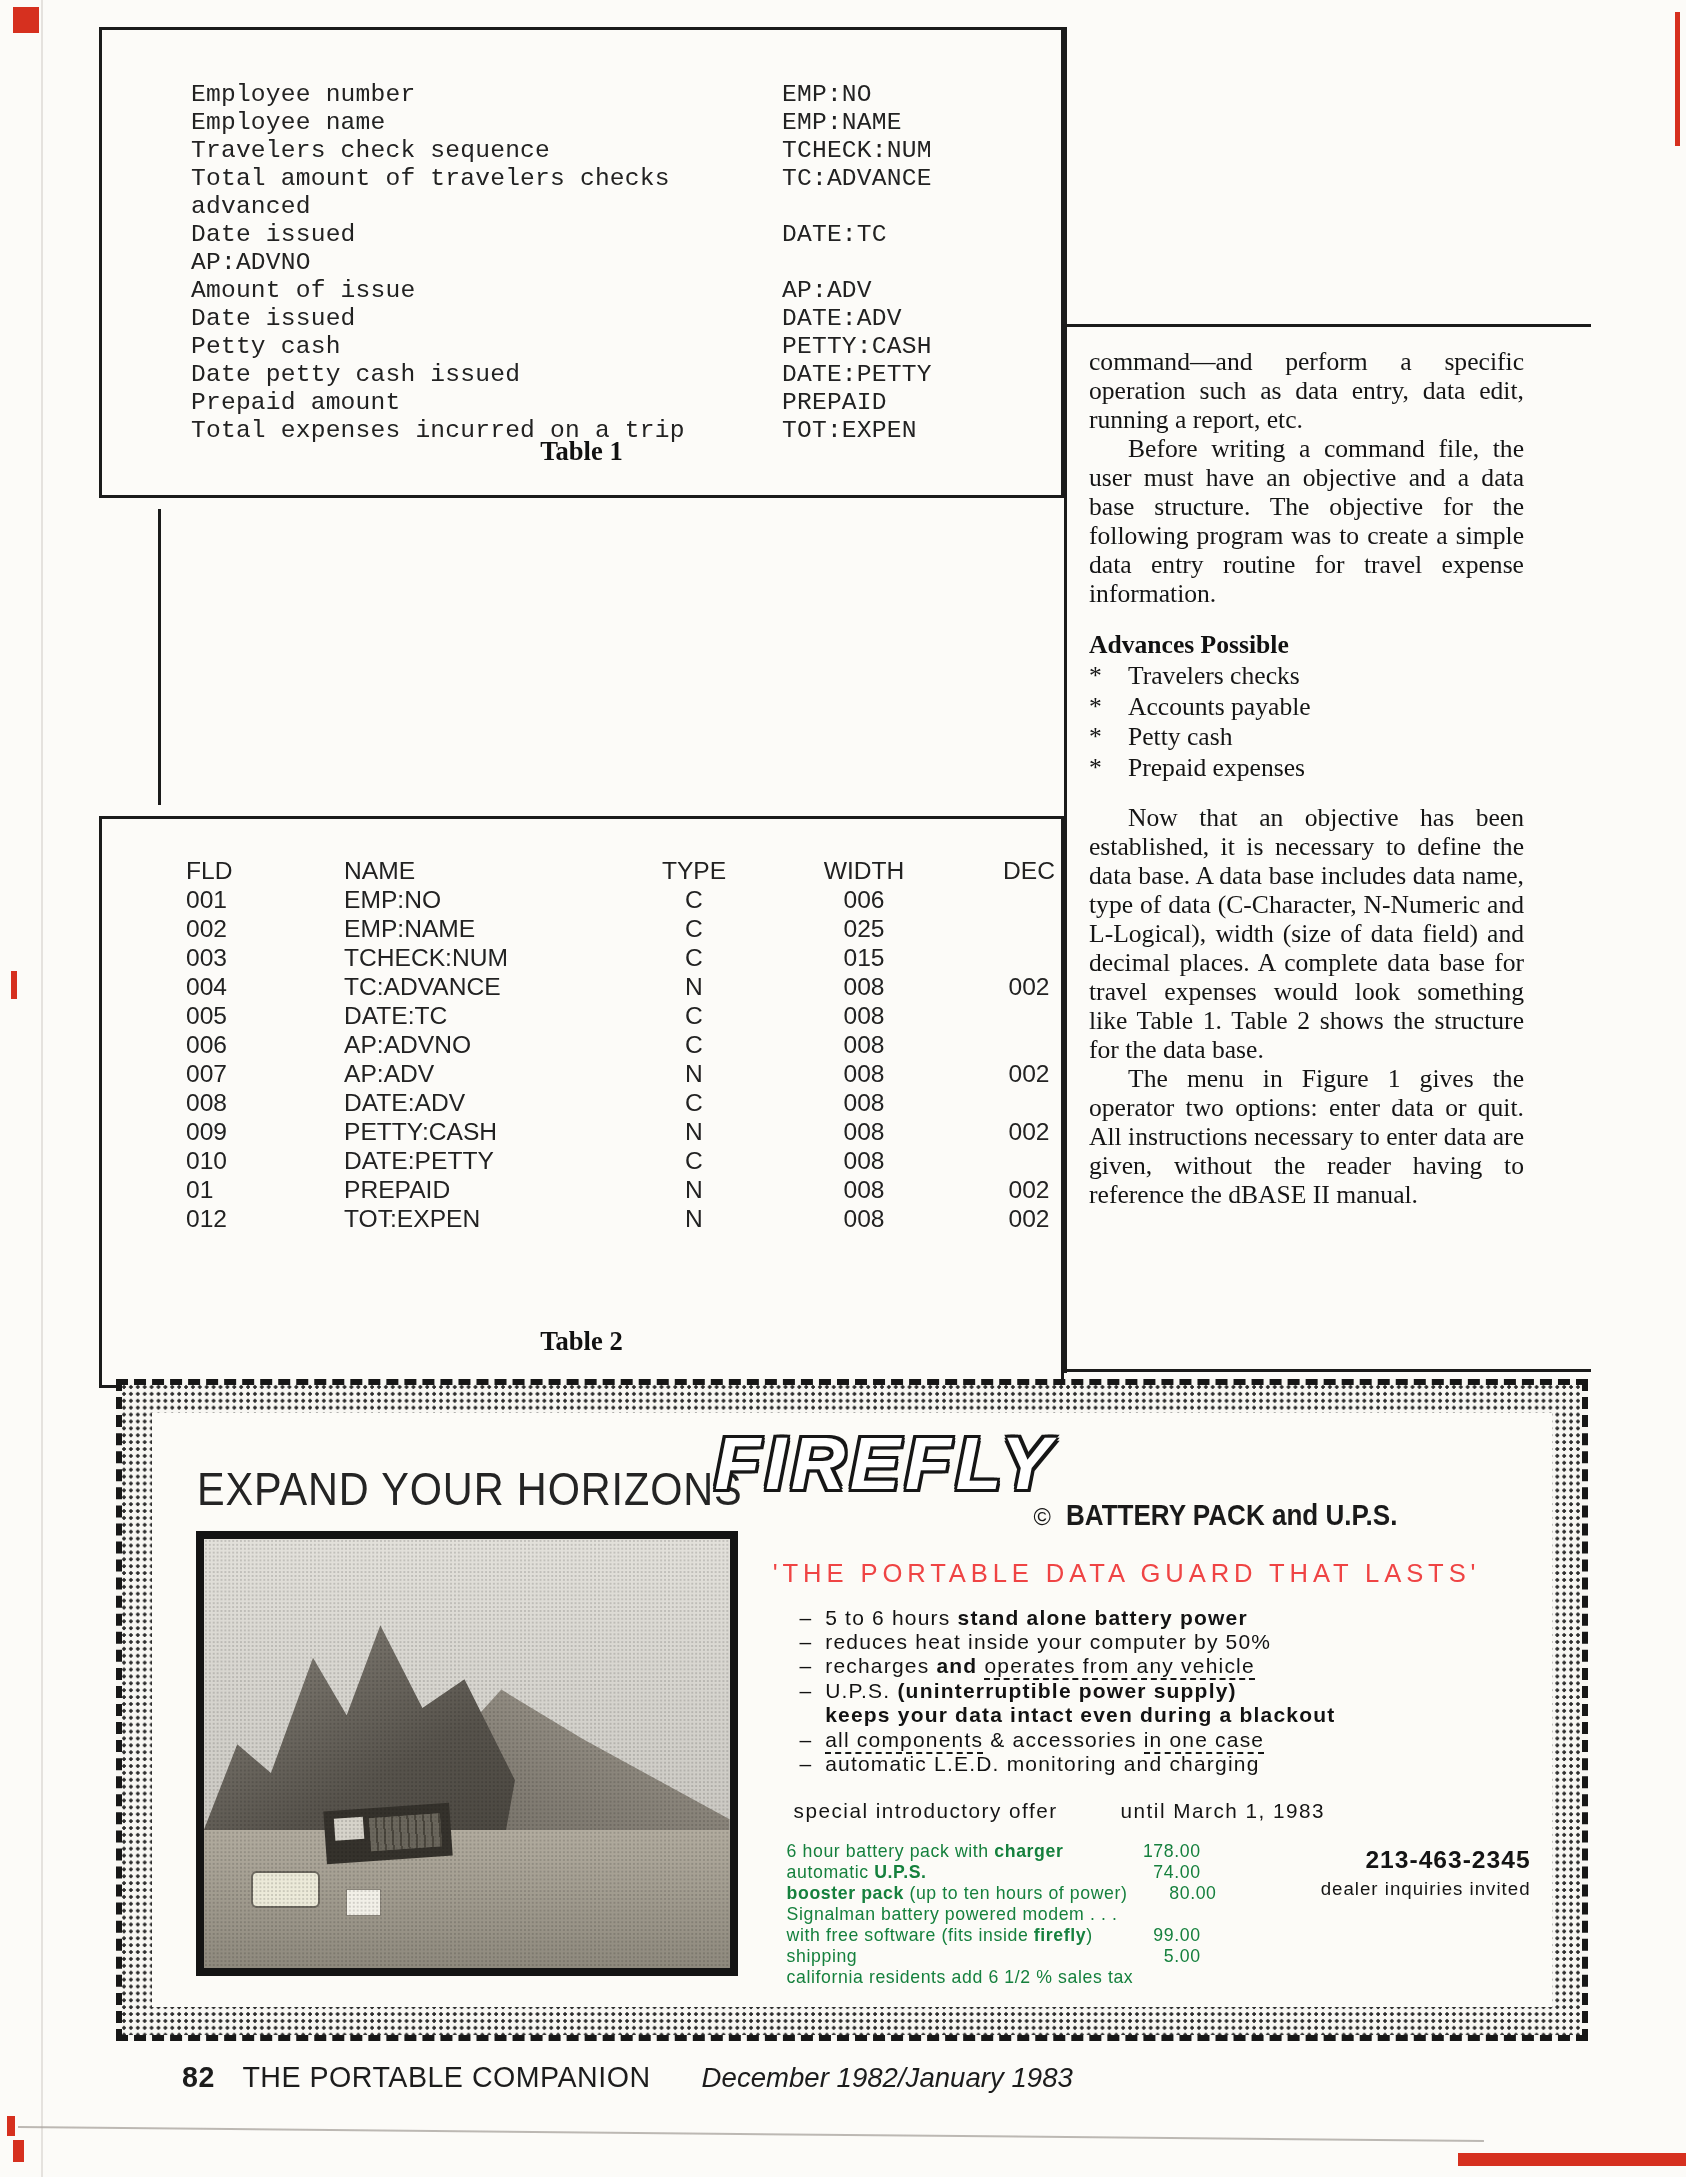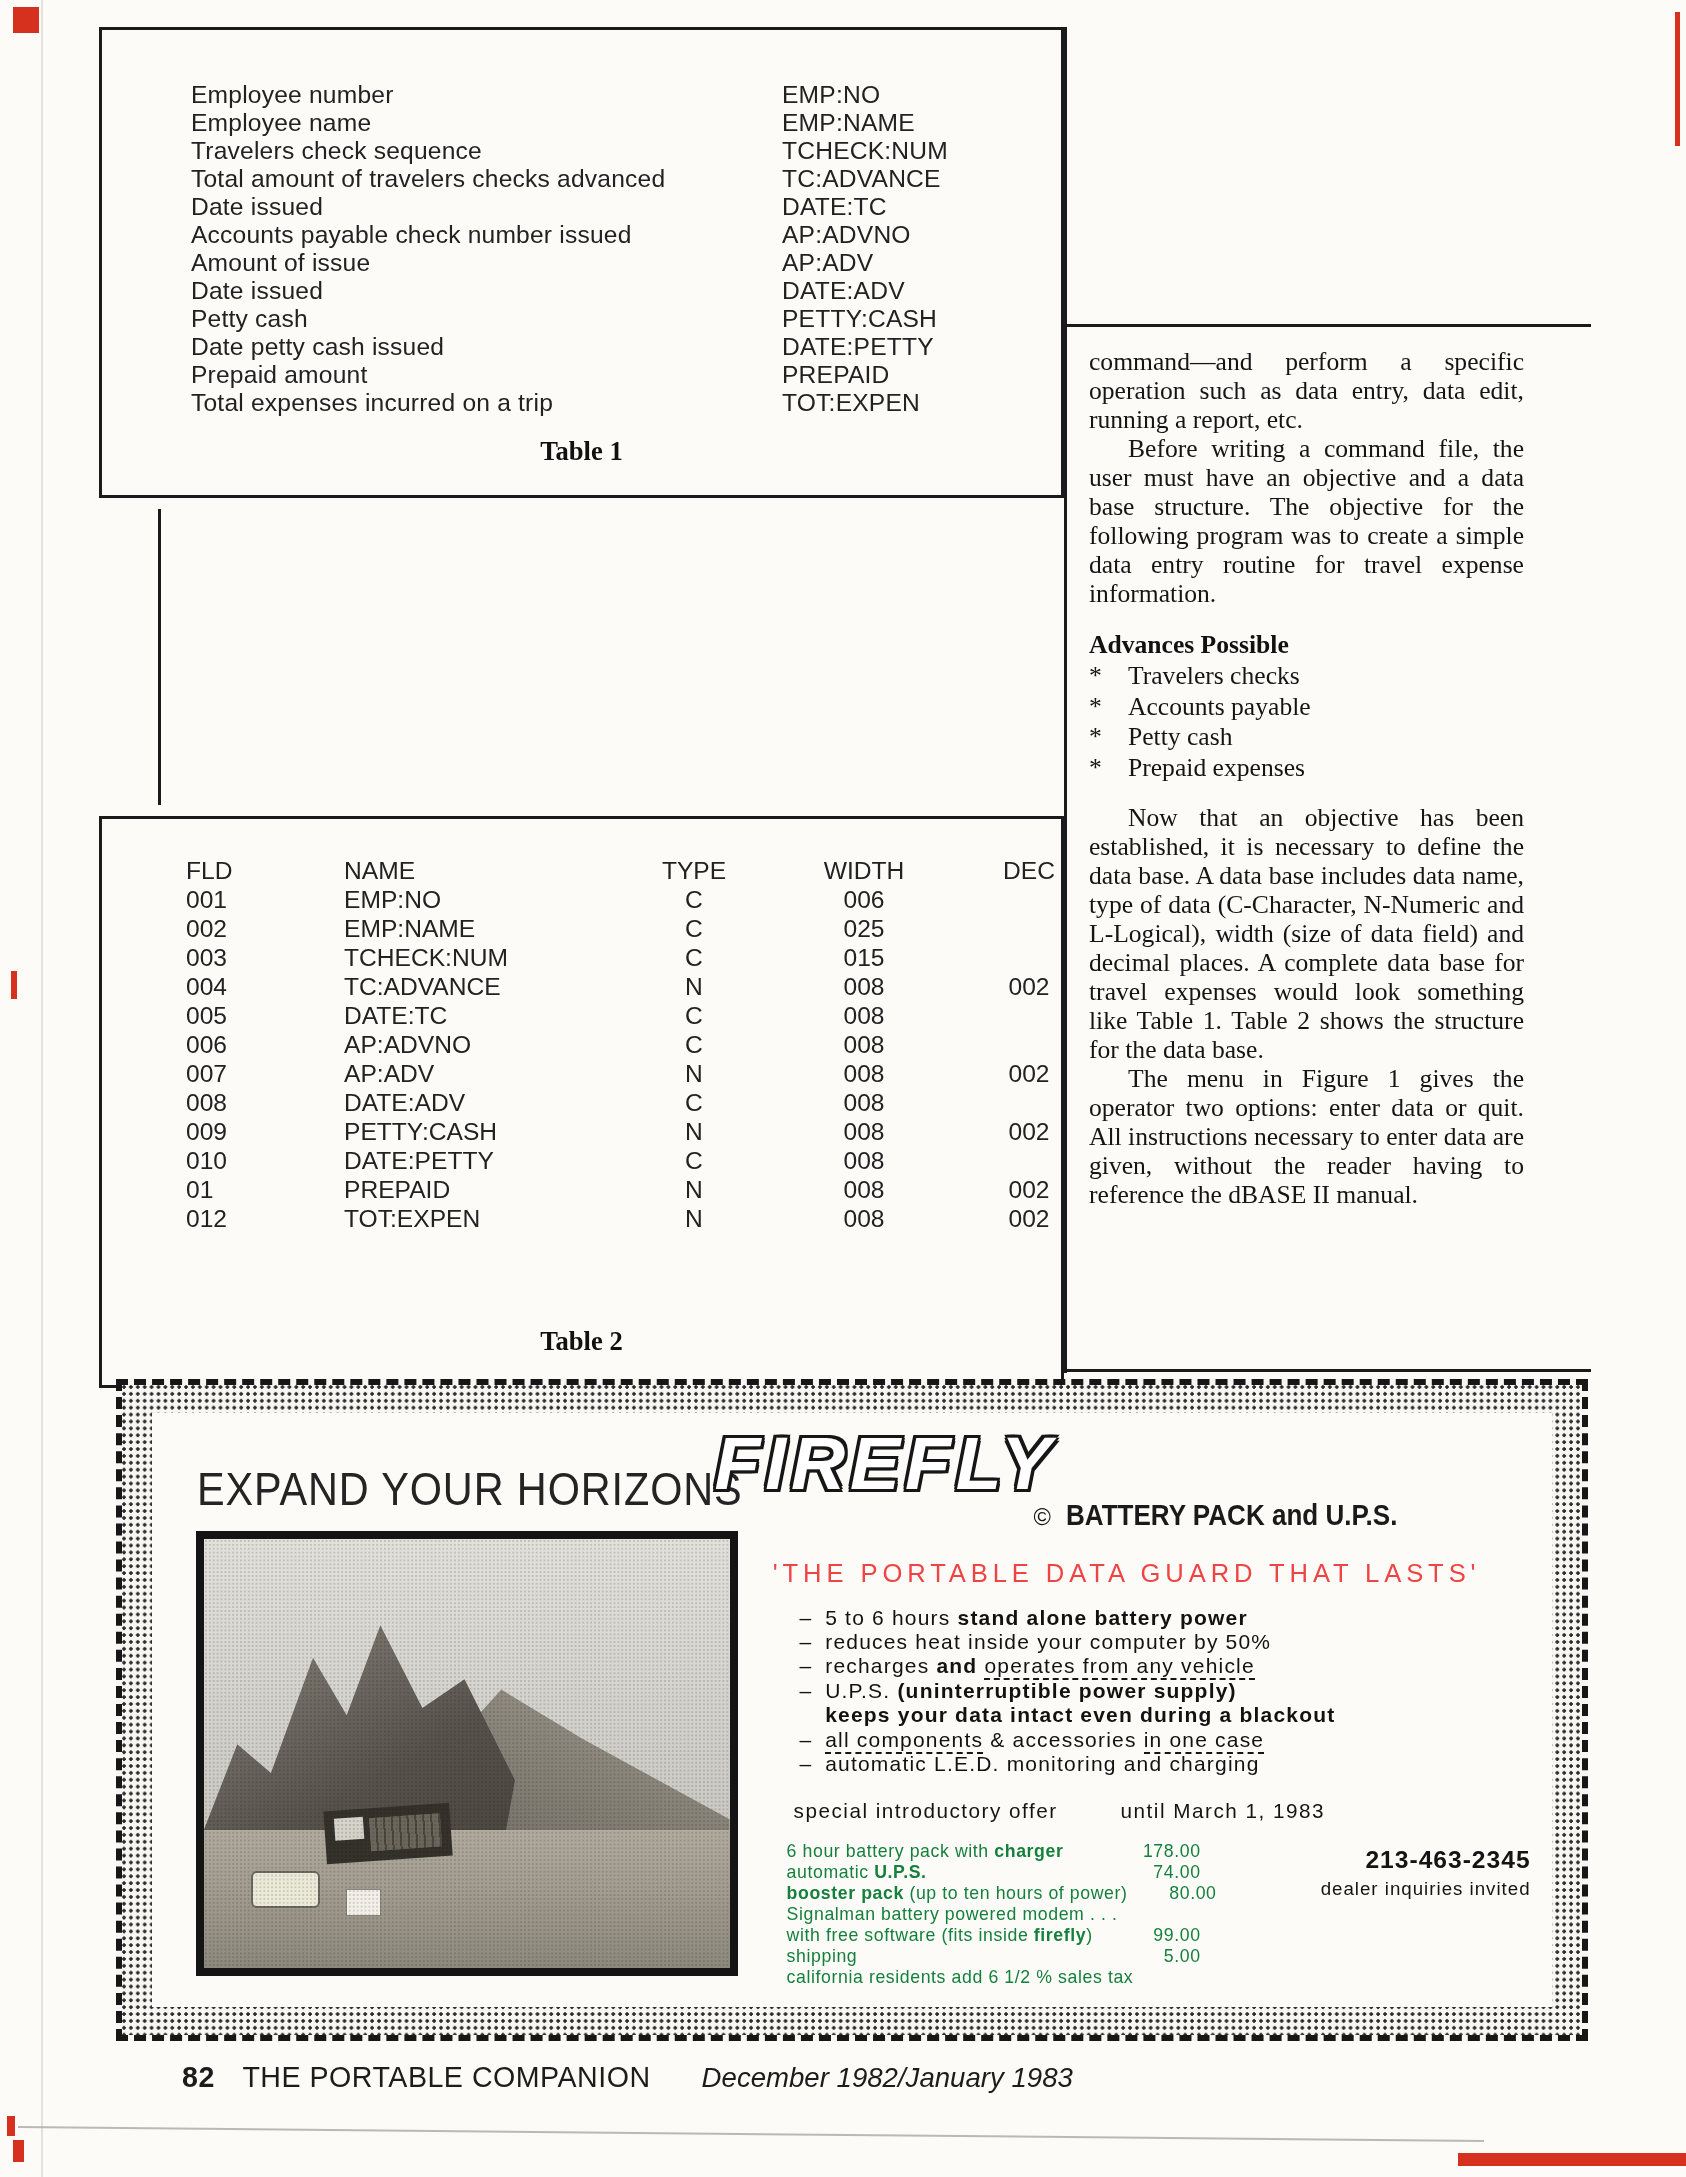--- a/index.html
+++ b/index.html
@@ -5,21 +5,21 @@
   html,body{margin:0;padding:0;background:#efefec;}
   .page{position:relative;width:1686px;height:2177px;background:#fcfbf8;overflow:hidden;
         font-family:"Liberation Sans",sans-serif;color:#1c1c1c;}
   .rule{position:absolute;background:#1b1b1b;}
   .pgedge{position:absolute;background:#b9b4ae;}
 
   
   .tbox{position:absolute;border:3px solid #1b1b1b;background:#fcfbf8;box-sizing:border-box;}
   .t1{left:99px;top:26.6px;width:965px;height:471px;}
   .t2{left:99px;top:816px;width:965px;height:572px;}
-  .t1-rows{position:absolute;left:89px;top:51px;right:5px;}
+  .t1-rows{position:absolute;left:89px;top:51px;right:5px;font-family:Liberation Mono, monospace;}
   .t1-row{display:grid;grid-template-columns:591px auto;font-size:24.6px;line-height:28px;letter-spacing:0.2px;color:#222;}
   .t2-head,.t2-row{display:grid;grid-template-columns:158px 271px 158px 182px 148px;
        font-size:24.6px;line-height:29px;color:#222;}
   .t2-grid{position:absolute;left:84px;top:37px;right:9.9px;}
   .t2-head span:nth-child(n+3),.t2-row span:nth-child(n+3){text-align:center;}
   .tcap{position:absolute;left:0;right:0;bottom:27.6px;text-align:center;
         font-family:"Liberation Serif",serif;font-weight:bold;font-size:26.6px;color:#111;}
 
   
   .col{position:absolute;}
@@ -128,21 +128,20 @@
       </div>
         <div class="t1-row">
         <span>Total amount of travelers checks advanced</span>
         <span>TC:ADVANCE</span>
       </div>
         <div class="t1-row">
         <span>Date issued</span>
         <span>DATE:TC</span>
       </div>
         <div class="t1-row">
-        <span>Accounts payable check number issued</span>
         <span>AP:ADVNO</span>
       </div>
         <div class="t1-row">
         <span>Amount of issue</span>
         <span>AP:ADV</span>
       </div>
         <div class="t1-row">
         <span>Date issued</span>
         <span>DATE:ADV</span>
       </div>

